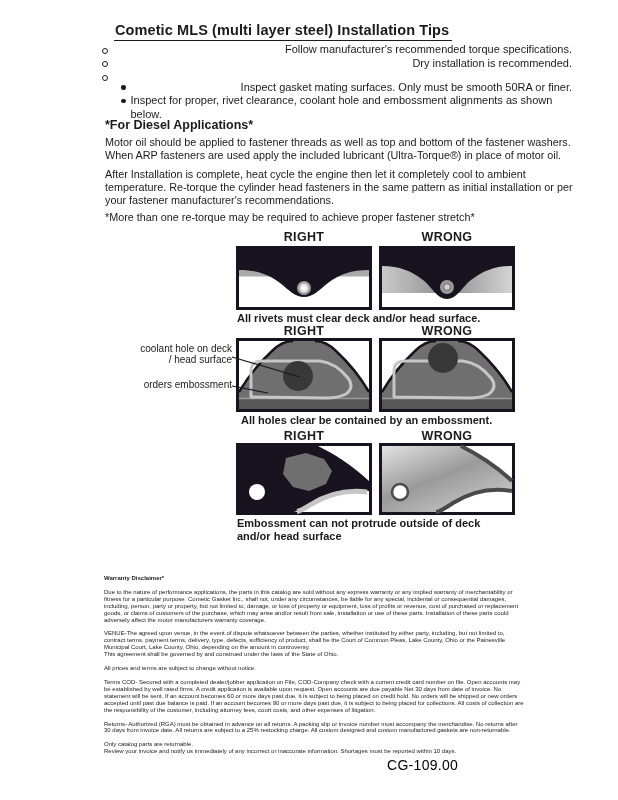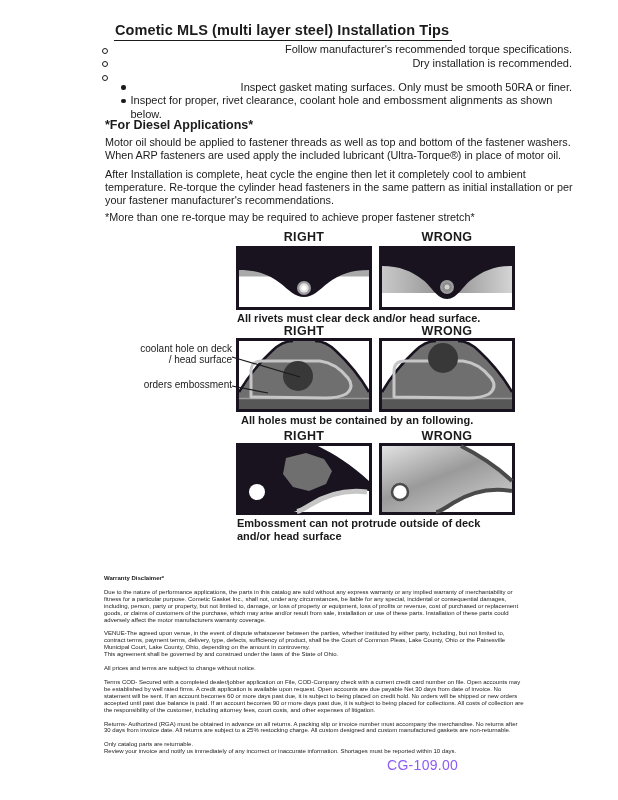--- a/index.html
+++ b/index.html
@@ -23,21 +23,21 @@
   .fw-label{width:136px;text-align:center;font-size:12.5px;font-weight:bold;letter-spacing:.3px;}
   .fig-caption{font-size:11px;font-weight:bold;line-height:12.5px;}
   .panel svg{display:block;}
   .annot{font-size:10px;line-height:11px;text-align:right;}
   .leader{pointer-events:none;}
   
   .disc{font-size:6px;line-height:6.9px;width:420px;color:#222;}
   .disc p{margin:0 0 7px 0;}
   .disc p.tight{margin:0;}
   .d-head{font-weight:bold;margin:0 0 7px 0;}
-  .code{font-size:14px;letter-spacing:.3px;color:#8b5cf6;}
+  .code{font-size:14px;letter-spacing:.3px;color:#000000;}
 </style>
 </head>
 <body>
 
 <div class="page">
 
   <div class="abs" style="left:114px;top:21px;">
     <div class="title">Cometic MLS (multi layer steel) Installation Tips</div>
   </div>
 
@@ -132,21 +132,21 @@
       <path d="M15,59 V33 Q15,23 26,23 H84 Q100,25 112,40 Q119,49 110,56 Q102,60 90,60 L15,59 Z" style="fill:none;stroke:var(--dg-embossment,#c6c6c6);stroke-width:3;stroke-linejoin:round"></path>
       <circle cx="64" cy="20" r="15" style="fill:var(--dg-hole,#383838)"></circle>
     </svg>
   </div>
 
   <svg class="abs leader" style="left:210px;top:345px;" width="110" height="55" viewBox="0 0 110 55">
     <line x1="22" y1="12" x2="90" y2="32" style="stroke:#1b1b1b;stroke-width:1.2"></line>
     <line x1="22" y1="41" x2="58" y2="48" style="stroke:#1b1b1b;stroke-width:1.2"></line>
   </svg>
 
-  <div class="abs fig-caption" style="left:241px;top:414px;">All holes must be contained by an following.</div>
+  <div class="abs fig-caption" style="left:241px;top:414px;">All holes clear be contained by an embossment.</div>
 
   <div class="abs fw-label" style="left:236px;top:429px;">RIGHT</div>
   <div class="abs fw-label" style="left:379px;top:429px;">WRONG</div>
 
   <div class="abs panel" style="left:236px;top:443px;">
     <svg width="136" height="72" viewBox="0 0 136 72">
       <rect x="1.5" y="1.5" width="133" height="69" style="fill:#ffffff;stroke:var(--dg-black,#191320);stroke-width:3"></rect>
       <path d="M3,3 H82 C98,11 116,22 133,38 V48 C110,44 90,50 74,60 C67,64.5 61,69 57,69 H3 Z" style="fill:var(--dg-black,#191320)"></path>
       <path d="M131,49 C108,46 90,52 74,62 C69,65 64,68 61,68.5" style="fill:none;stroke:var(--dg-embossment,#c6c6c6);stroke-width:5"></path>
       <polygon points="50,15 70,10 88,16 96,28 90,41 73,48 57,44 47,31" style="fill:var(--dg-gray,#6f6f6f)"></polygon>

